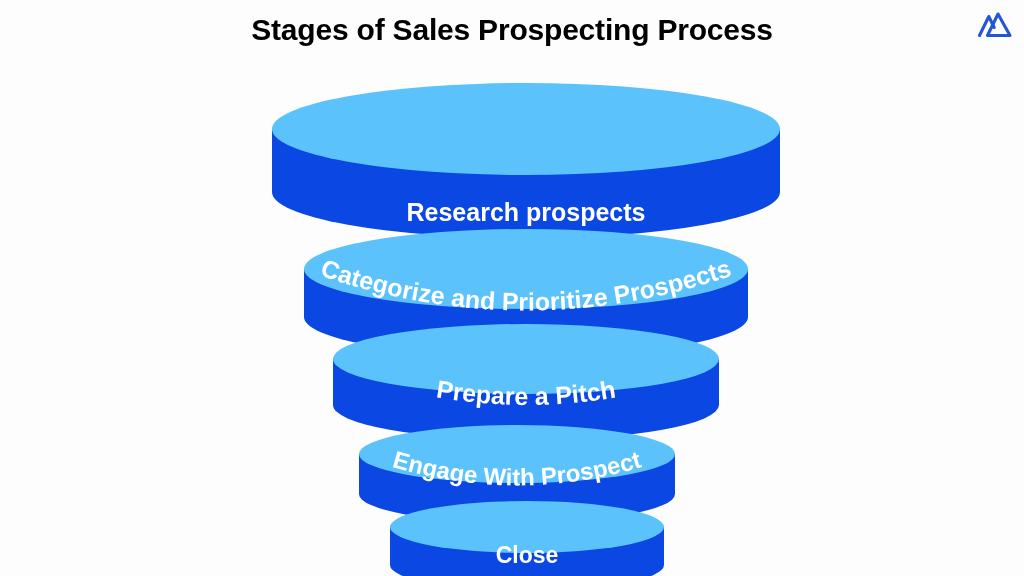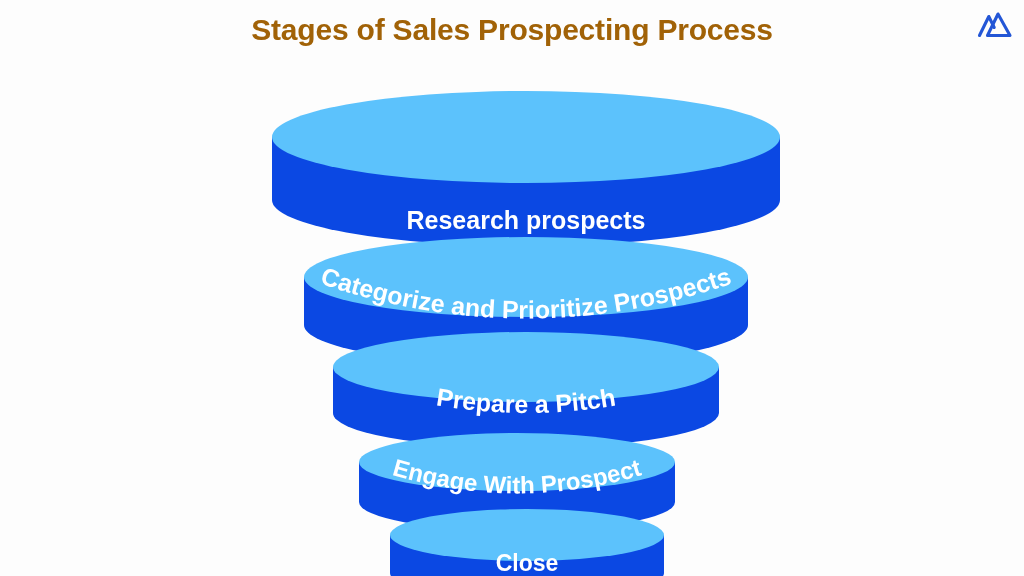--- a/index.html
+++ b/index.html
@@ -25,39 +25,39 @@
 
   
   #page-title {
     position: absolute;
     left: 0;
     top: 13px;
     width: 1024px;
     text-align: center;
     font-size: 30px;
     font-weight: bold;
-    color: #a16207;
+    color: #000000;
     letter-spacing: -0.2px;
     white-space: nowrap;
   }
 
   
   #brand-logo {
     position: absolute;
     left: 977px;
     top: 8px;
     width: 36px;
     height: 32px;
   }
 
   
   #funnel {
     position: absolute;
     left: 0;
-    top: 12px;
+    top: 4px;
     width: 1024px;
     height: 452px;
   }
   #funnel svg {
     display: block;
     width: 1024px;
     height: 576px;
   }
 
   .stage-label-text {

